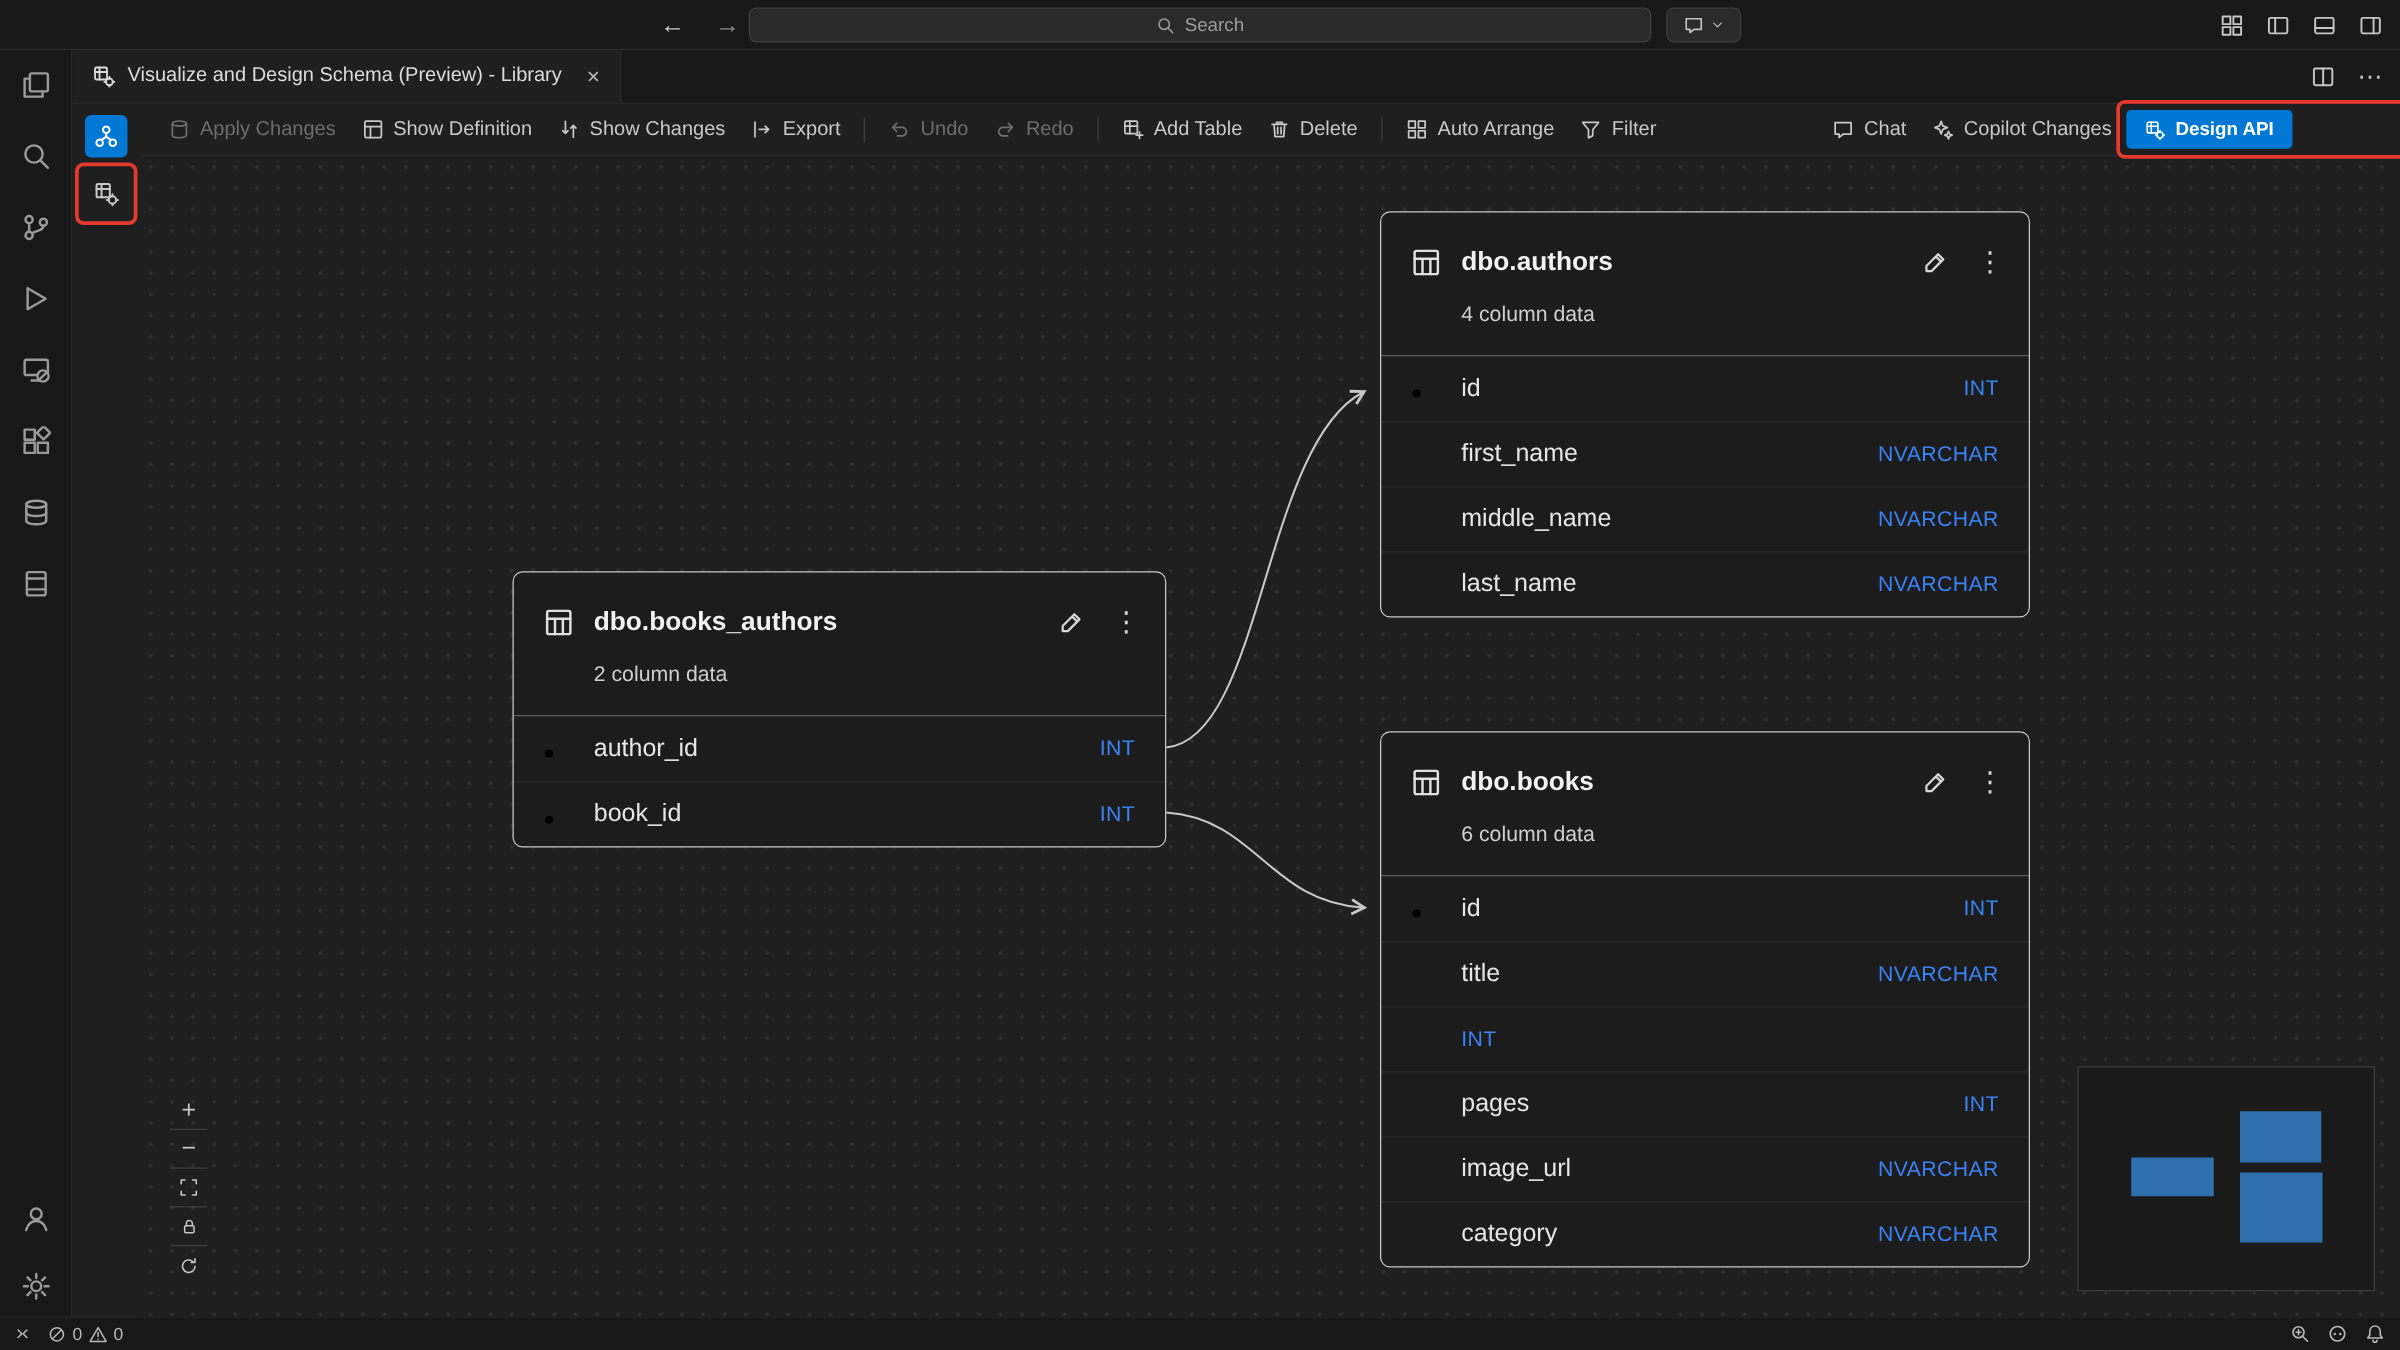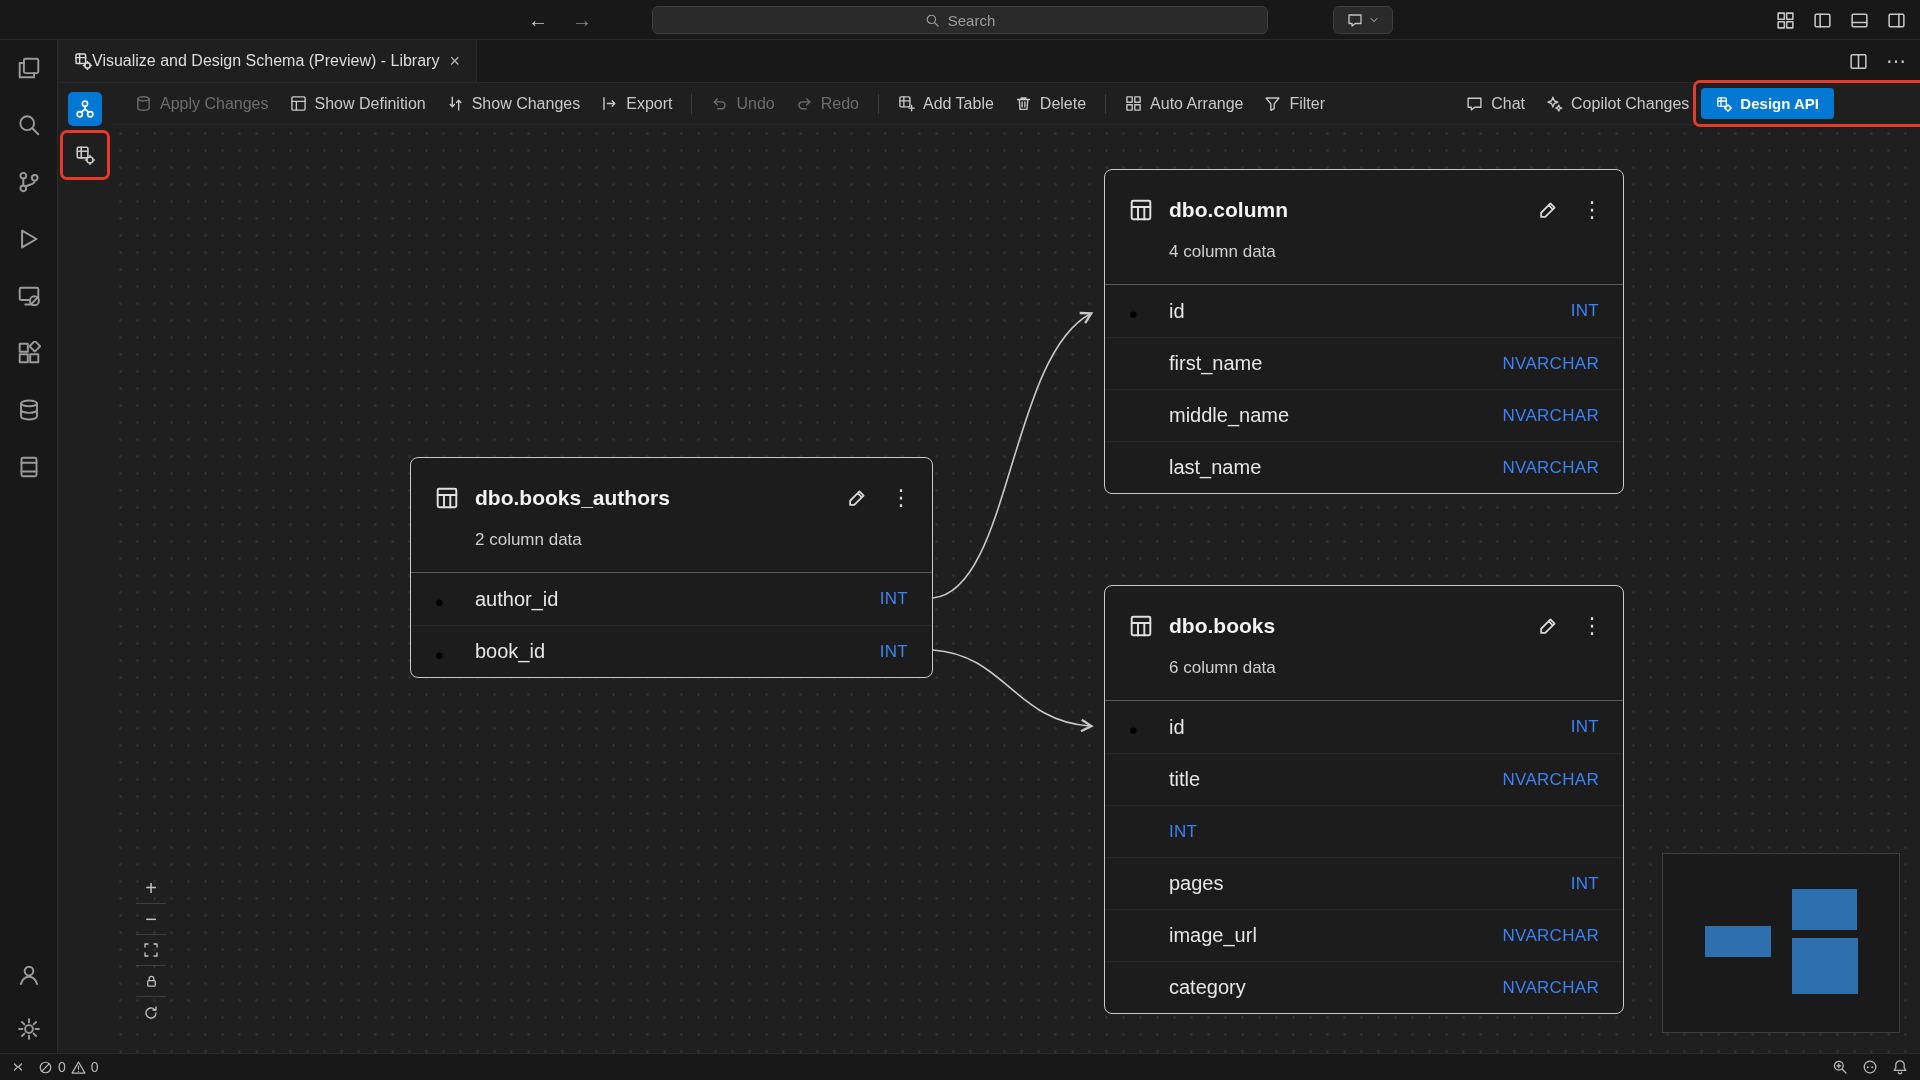--- a/index.html
+++ b/index.html
@@ -5,36 +5,36 @@
   * { box-sizing: border-box; margin: 0; padding: 0; }
   html,body { width:1920px; height:1080px; overflow:hidden; }
   body { background:#1f1f1f; font-family:"Liberation Sans", sans-serif; color:#cccccc; position:relative; }
   .ic { display:inline-flex; align-items:center; justify-content:center; }
   .ic svg { stroke:currentColor; fill:none; stroke-width:1.3; stroke-linecap:round; stroke-linejoin:round; display:block; }
 
   
   .titlebar { height:40px; background:#181818; border-bottom:1px solid #2a2a2a; position:relative; }
   .nav { position:absolute; left:528px; top:0; height:40px; display:flex; align-items:center; gap:24px; font-size:20px; color:#c9c9c9; }
   .nav .fwd { color:#8a8a8a; }
-  .command-center { position:absolute; left:50%; top:6px; transform:translateX(-50%); width:616px; height:28px;
+  .command-center { position:absolute; left:50%; top:6px; transform:translateX(-50%); width:722px; height:28px;
     background:#2a2a2a; border:1px solid #3f3f3f; border-radius:6px; display:flex; align-items:center; justify-content:center;
     gap:8px; color:#9c9c9c; font-size:15px; }
   .copilot-chip { position:absolute; left:calc(50% + 373px); top:6px; height:28px; width:60px; background:#2a2a2a;
     border:1px solid #3f3f3f; border-radius:6px; display:flex; align-items:center; justify-content:center; gap:5px; color:#c4c4c4; }
   .tb-right-icons { position:absolute; right:14px; top:0; height:40px; display:flex; align-items:center; gap:18px; color:#c6c6c6; }
 
   
   .main { display:flex; height:1013px; }
   .activitybar { width:58px; background:#181818; border-right:1px solid #2a2a2a; display:flex; flex-direction:column;
     align-items:center; padding:16px 0 12px; gap:33px; color:#9a9a9a; }
   .ab-bottom { margin-top:auto; display:flex; flex-direction:column; gap:30px; align-items:center; }
 
   .editor { flex:1; display:flex; flex-direction:column; background:#1f1f1f; min-width:0; }
   .tabbar { height:43px; background:#181818; border-bottom:1px solid #2a2a2a; display:flex; align-items:stretch; }
-  .tab { display:flex; align-items:center; padding:0 16px; background:#1f1f1f; border-right:1px solid #2a2a2a;
+  .tab { display:flex; align-items:center; gap:10px; padding:0 16px; background:#1f1f1f; border-right:1px solid #2a2a2a;
     color:#dcdcdc; font-size:16px; }
   .tab-close { margin-left:10px; font-size:18px; color:#b5b5b5; }
   .tabbar-actions { margin-left:auto; display:flex; align-items:center; gap:18px; padding-right:14px; color:#c6c6c6; font-size:20px; }
 
   .editor-body { flex:1; display:flex; min-height:0; }
   .designer-rail { width:54px; display:flex; flex-direction:column; align-items:center; padding-top:9px; gap:12px; }
   .rail-btn { width:34px; height:34px; border-radius:5px; display:flex; align-items:center; justify-content:center; color:#c8c8c8; }
   .rail-btn.active { background:#0078d4; color:#ffffff; }
 
   .designer-main { flex:1; display:flex; flex-direction:column; min-width:0; }
@@ -463,21 +463,21 @@
 
           <div class="table-card t-au">
             <div class="tc-header">
               <div class="tc-title-row">
                 <span class="ic">
                   <svg width="24" height="24" viewBox="0 0 16 16">
                       <rect x="1.8" y="1.8" width="12.4" height="12.4" rx="1"></rect>
                       <path d="M1.8 6h12.4M6 6v8.2M10.2 6v8.2"></path>
                     </svg>
                 </span>
-                <span class="tc-name">dbo.column</span>
+                <span class="tc-name">dbo.authors</span>
                 <span class="tc-actions">
                   <span class="ic">
                     <svg width="22" height="22" viewBox="0 0 16 16">
                         <path d="M9.8 3.2l3 3L6 13H3v-3zM8.5 4.5l3 3"></path>
                       </svg>
                   </span>
                   <span class="kebab">⋮</span>
                 </span>
               </div>
               <div class="tc-subtitle">4 column data</div>

